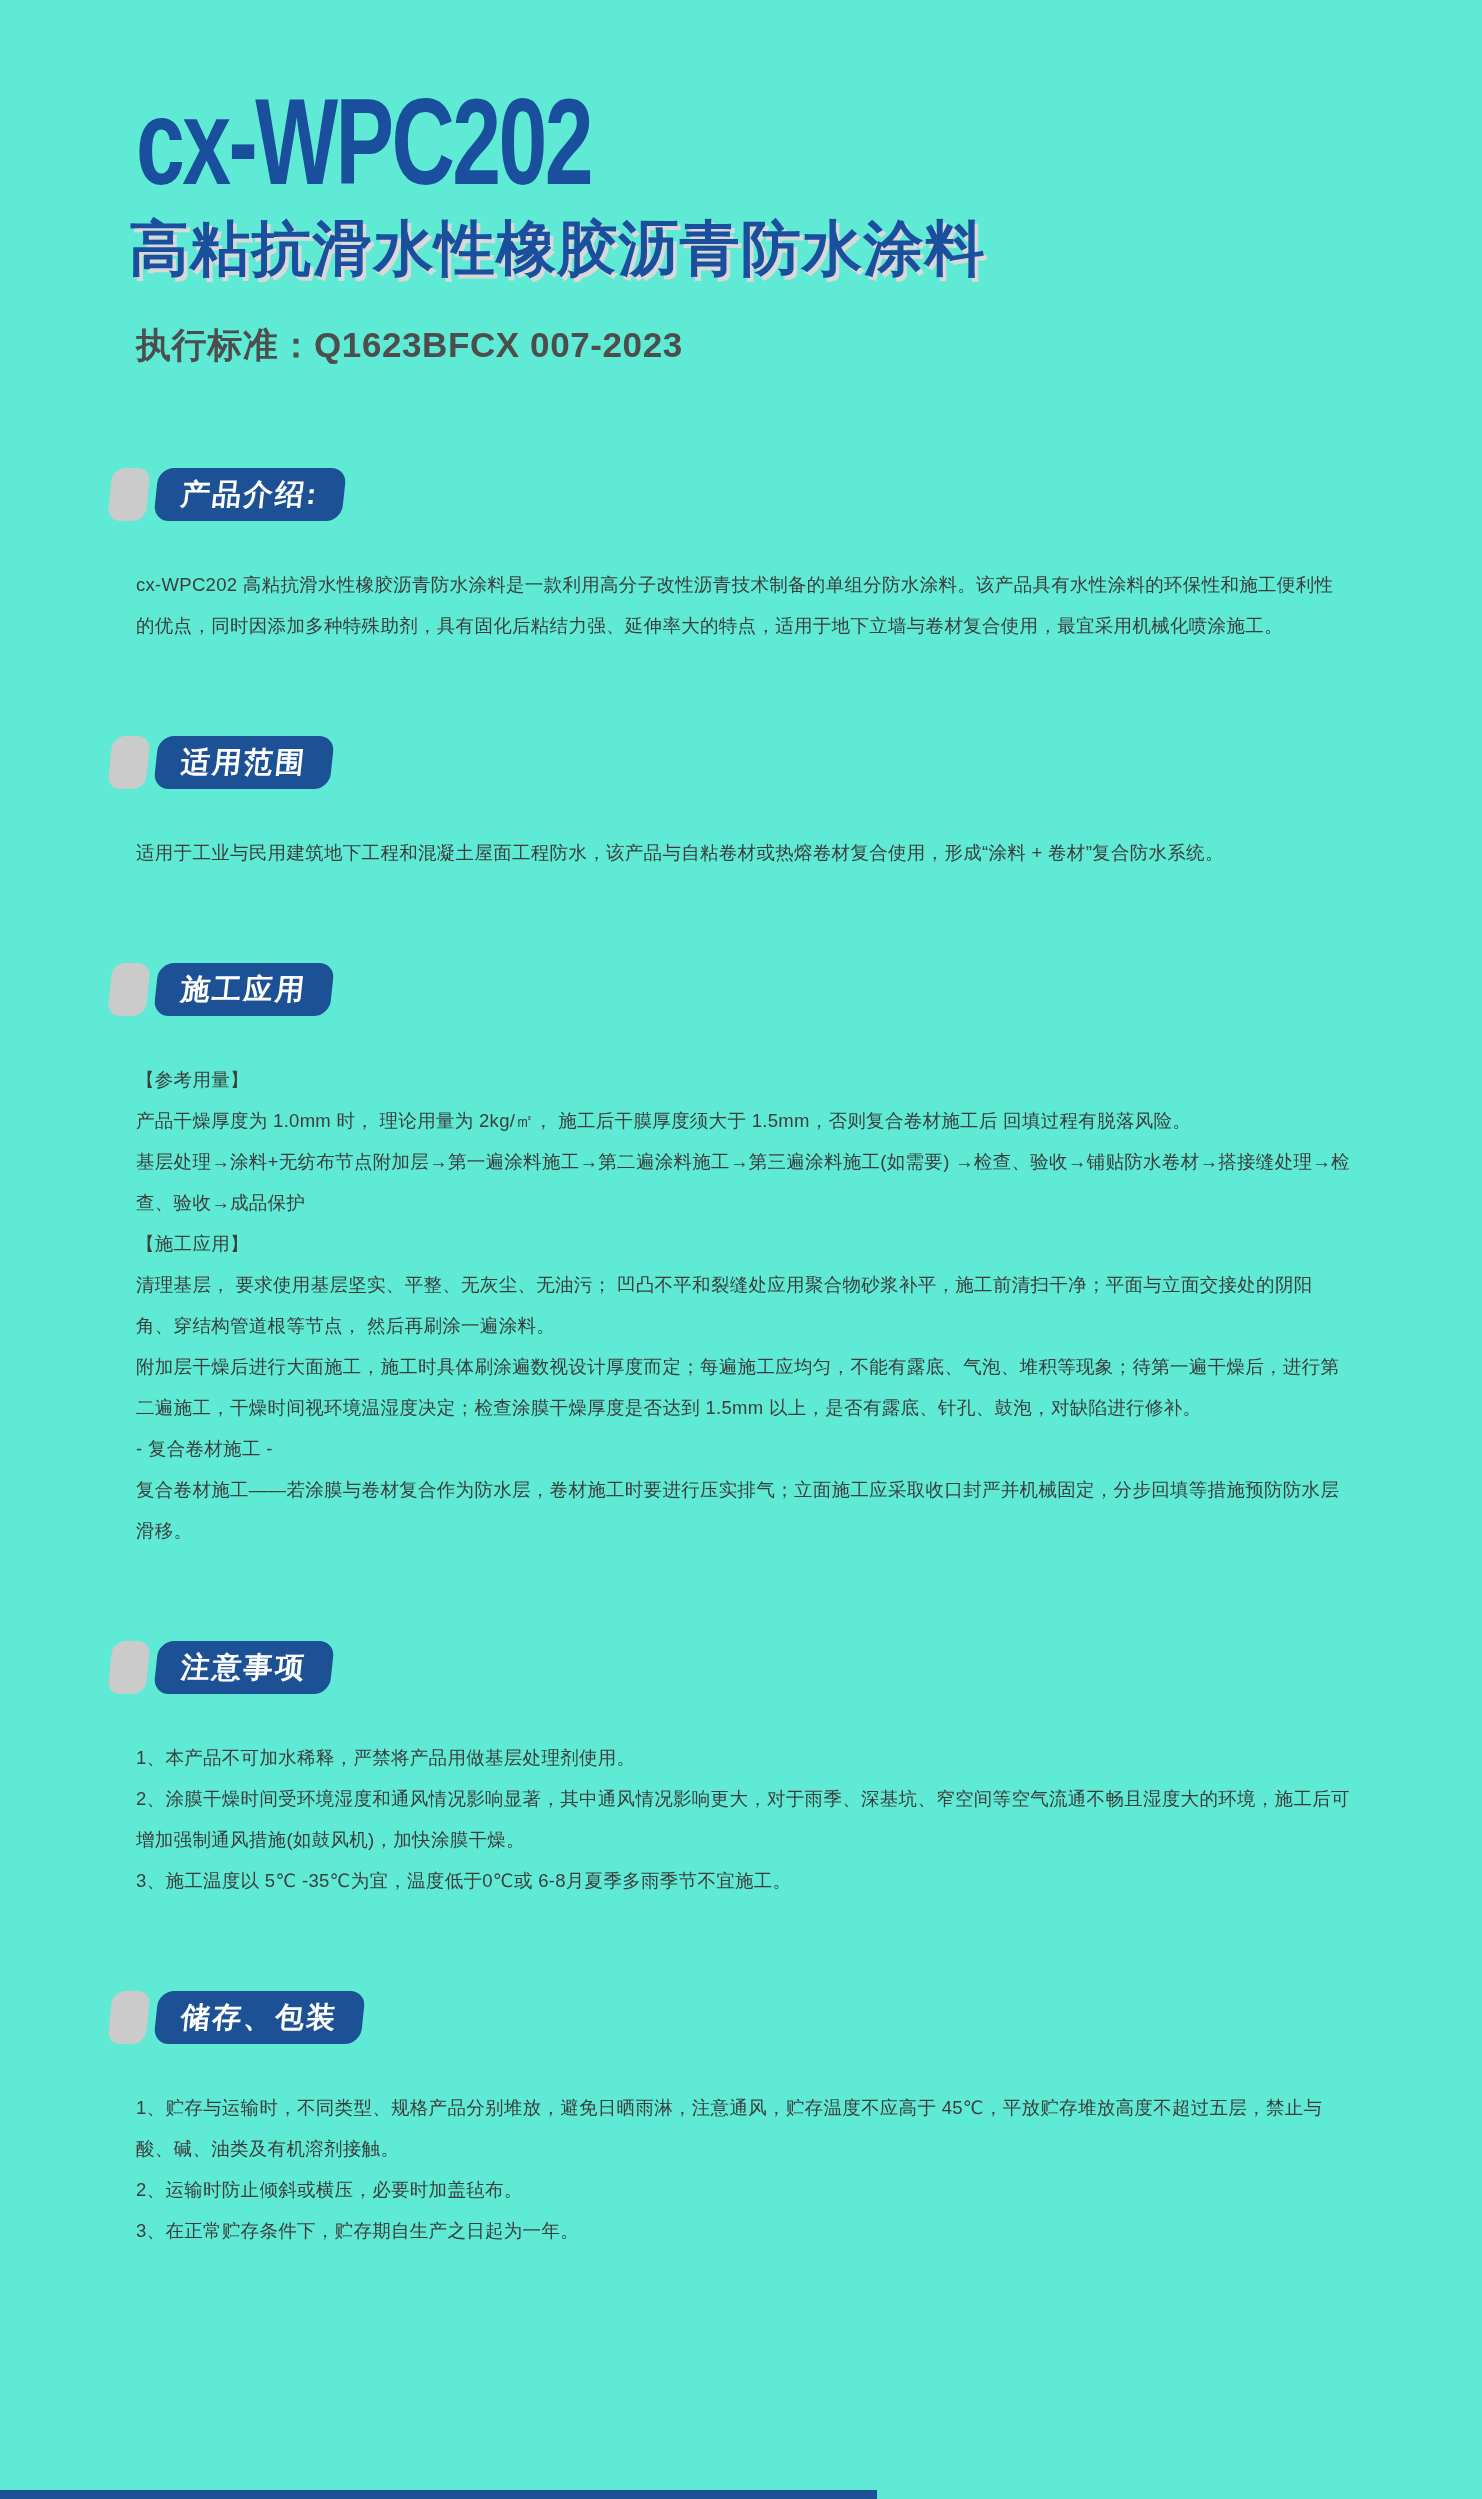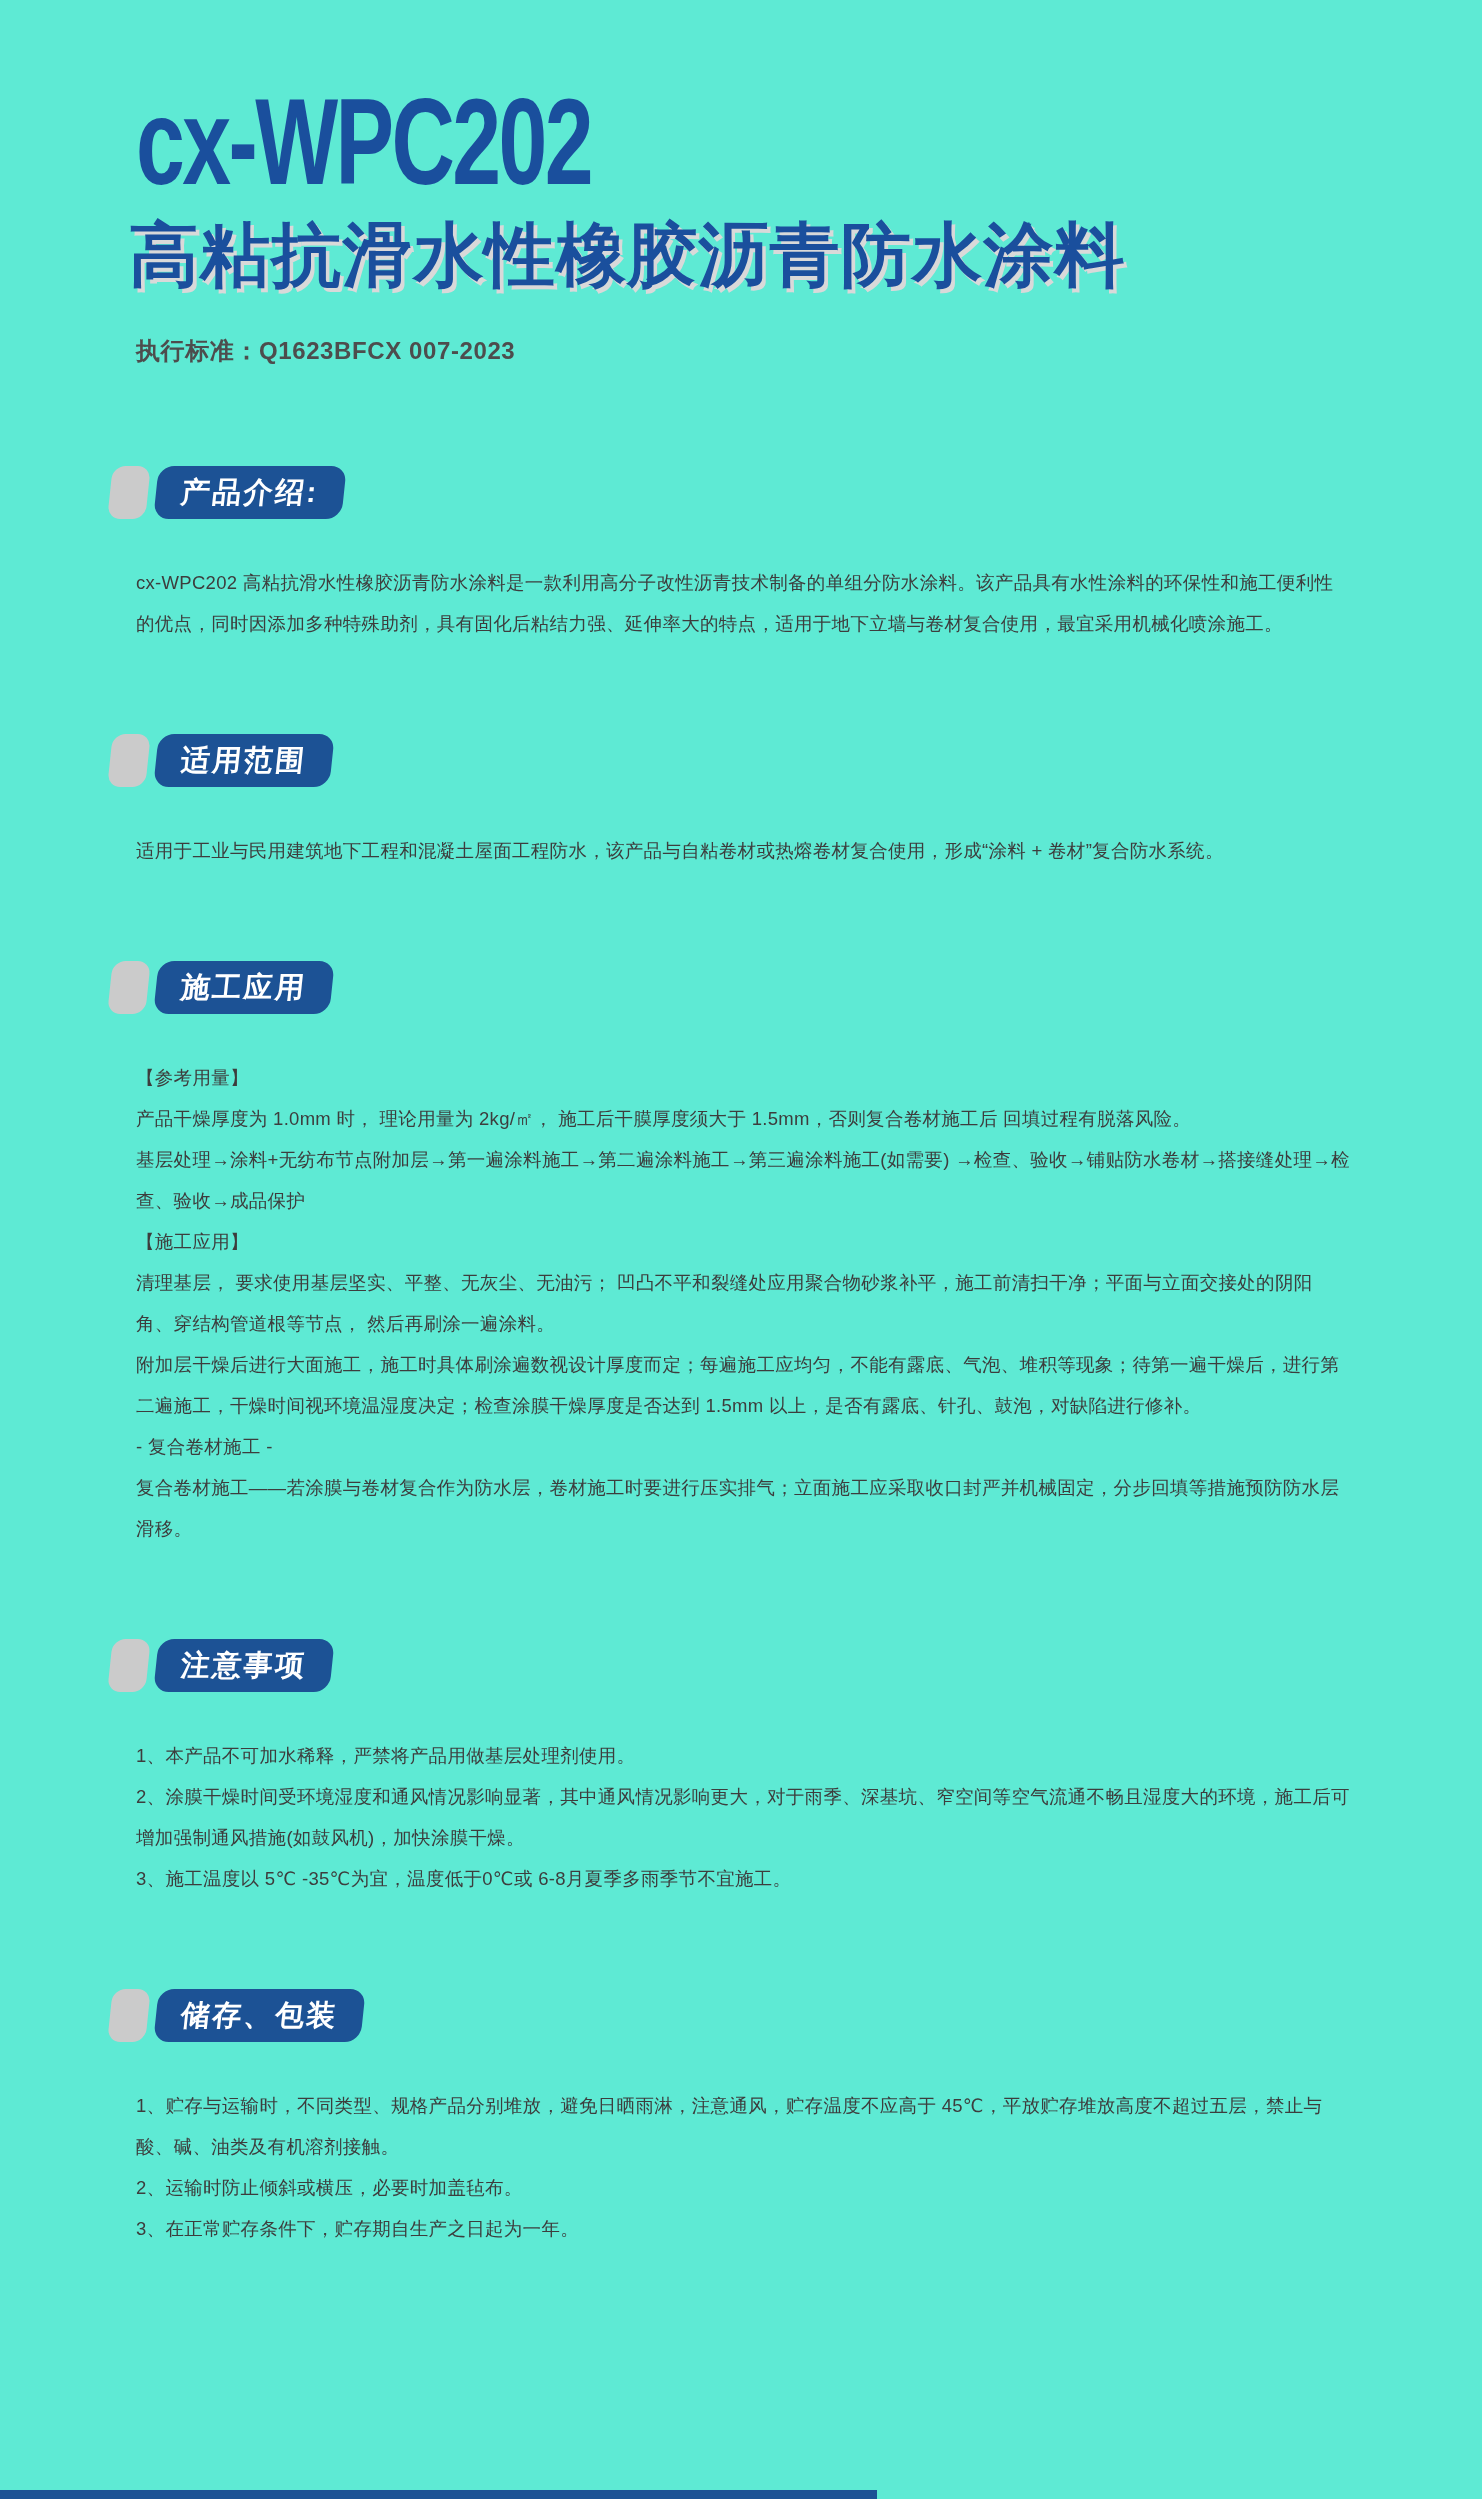--- a/index.html
+++ b/index.html
@@ -24,31 +24,31 @@
     color: #1A4F9D;
     letter-spacing: -3.6px;
     line-height: 1.0;
     transform: scale(0.72, 1.0);
     transform-origin: left bottom;
     white-space: nowrap;
   }
   .doc-subtitle {
     margin-top: 4.8px;
     margin-left: -7.2px;
-    font-size: 70px;
+    font-size: 60px;
     font-weight: 900;
     color: #1A4F9D;
     letter-spacing: 1.2px;
     line-height: 1.35;
     white-space: nowrap;
     text-shadow: 3.6px 4.2px 0 #D9D9D9;
   }
   .standard-line {
     margin-top: 33px;
-    font-size: 24px;
+    font-size: 35px;
     font-weight: 700;
     color: #4D4D4D;
     letter-spacing: 0.6px;
   }
   .section { margin-top: 90px; }
   .section.first { margin-top: 99px; }
   .sec-header {
     display: flex;
     align-items: flex-start;
     margin-left: -26px;

